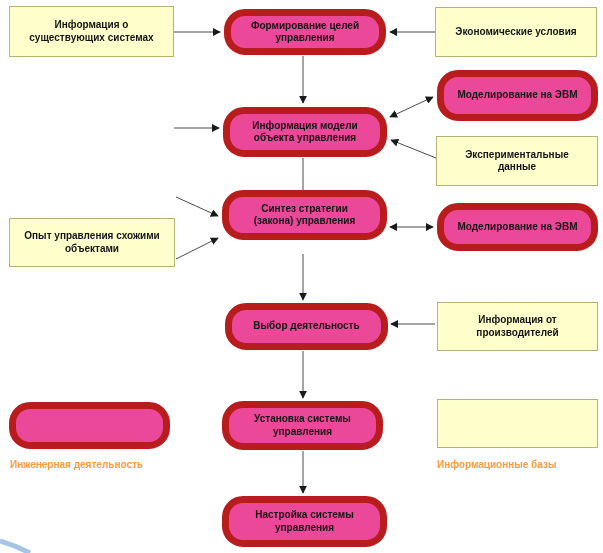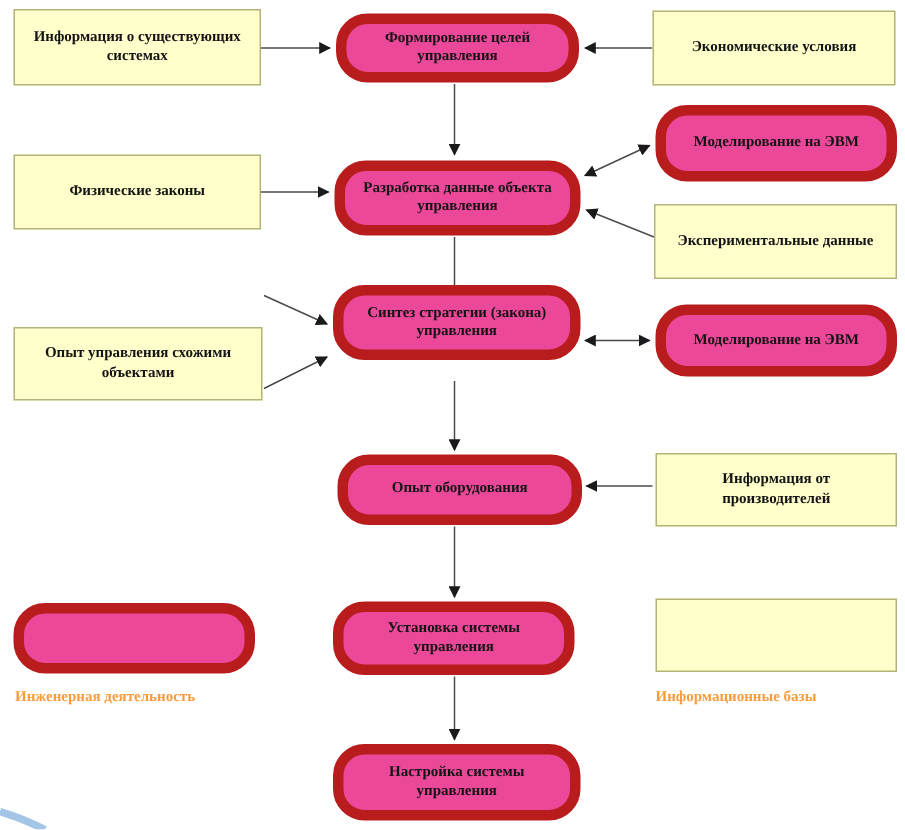--- a/index.html
+++ b/index.html
@@ -1,21 +1,21 @@
 <!DOCTYPE html>
 <html><head>
 <meta charset="utf-8">
 <style>
   html,body{margin:0;padding:0;background:#ffffff;}
   .stage{
     position:relative;
     width:603px;height:553px;
     background:#ffffff;
     overflow:hidden;
-    font-family:Liberation Serif, serif;
+    font-family:Liberation Sans, sans-serif;
   }
   .edges{position:absolute;left:0;top:0;width:603px;height:553px;z-index:1;}
   .node{
     position:absolute;z-index:2;
     display:flex;align-items:center;justify-content:center;
     text-align:center;
     font-weight:bold;font-size:10px;line-height:1.25;color:#141414;
     padding:2px 12px;box-sizing:border-box;
   }
   .node.yellow{
@@ -60,38 +60,35 @@
       <line x1="435" y1="324" x2="391" y2="324" marker-end="url(#ah)"></line>
       <line x1="303" y1="351" x2="303" y2="398" marker-end="url(#ah)"></line>
       <line x1="303" y1="451" x2="303" y2="493" marker-end="url(#ah)"></line>
     </g>
     <path d="M 0 541 C 10 544 20 548 30 553" stroke="#86b2dd" stroke-width="5" fill="none" opacity="0.75"></path>
   </svg>
 
   <div class="node yellow" style="left:9px;top:6px;width:165px;height:51px">
     <span>Информация о существующих системах</span>
   </div>
-  <div class="node yellow" style="left:9px;top:103px;width:165px;height:50px">
-    <span>Физические законы</span>
-  </div>
   <div class="node yellow" style="left:9px;top:218px;width:166px;height:49px">
     <span>Опыт управления схожими объектами</span>
   </div>
 
   <div class="node teal" style="left:224px;top:9px;width:162px;height:46px">
     <span>Формирование целей управления</span>
   </div>
   <div class="node teal" style="left:223px;top:107px;width:164px;height:50px">
-    <span>Разработка данные объекта управления</span>
+    <span>Информация модели объекта управления</span>
   </div>
   <div class="node teal" style="left:222px;top:190px;width:165px;height:50px">
     <span>Синтез стратегии (закона) управления</span>
   </div>
   <div class="node teal" style="left:225px;top:303px;width:163px;height:47px">
-    <span>Опыт оборудования</span>
+    <span>Выбор деятельность</span>
   </div>
   <div class="node teal" style="left:222px;top:401px;width:161px;height:49px">
     <span>Установка системы управления</span>
   </div>
   <div class="node teal" style="left:222px;top:496px;width:165px;height:51px">
     <span>Настройка системы управления</span>
   </div>
 
   <div class="node yellow" style="left:435px;top:7px;width:162px;height:50px">
     <span>Экономические условия</span>

